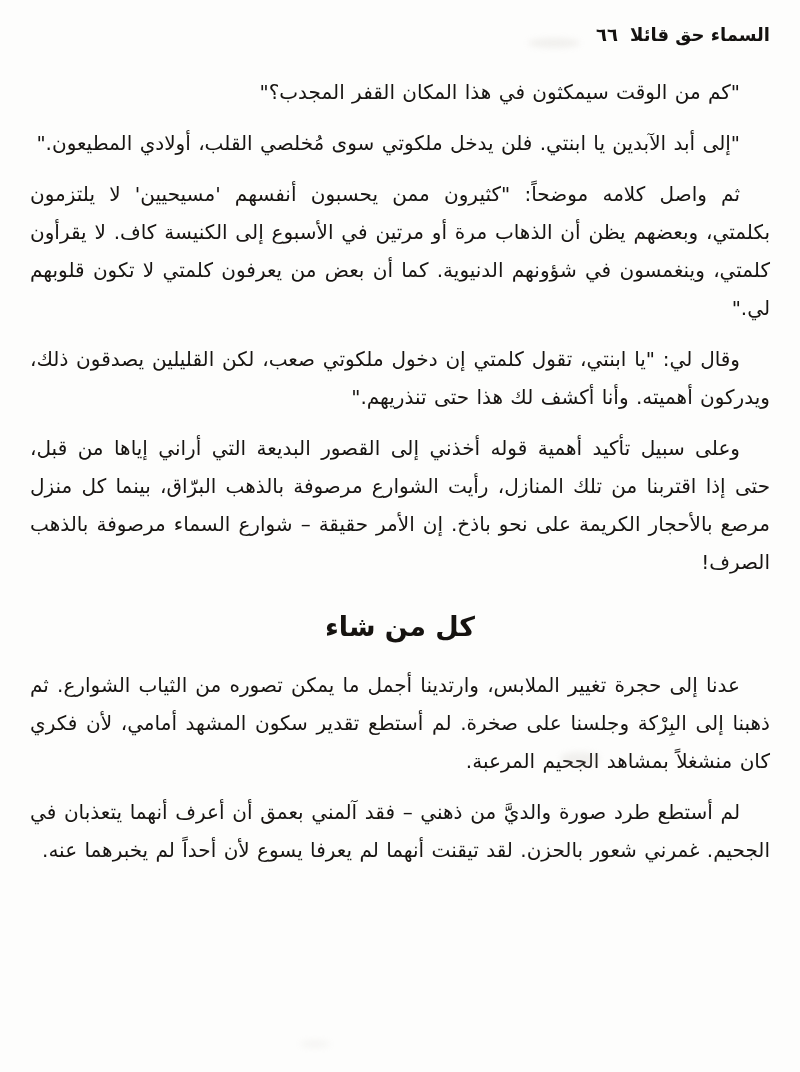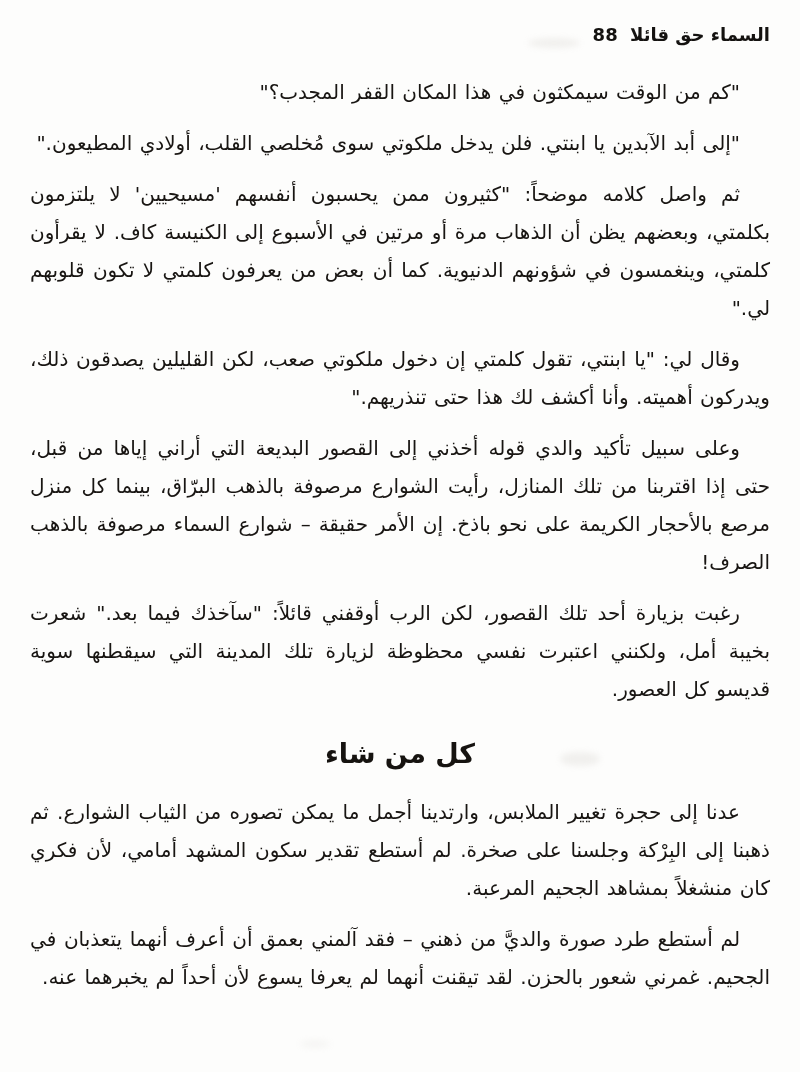--- a/index.html
+++ b/index.html
@@ -70,37 +70,36 @@
 <body>
 
 <div class="page">
 
   <div class="smudge s1"></div>
   <div class="smudge s2"></div>
   <div class="smudge s3"></div>
 
   <header class="running-header">
     <span>السماء حق قائلا</span>
-    <span>88</span>
+    <span>٦٦</span>
   </header>
 
   <main class="body-text">
 
     <p class="short-line">"كم من الوقت سيمكثون في هذا المكان القفر المجدب؟"</p>
 
     <p>"إلى أبد الآبدين يا ابنتي. فلن يدخل ملكوتي سوى مُخلصي القلب، أولادي المطيعون."</p>
 
     <p>ثم واصل كلامه موضحاً: "كثيرون ممن يحسبون أنفسهم 'مسيحيين' لا يلتزمون بكلمتي، وبعضهم يظن أن الذهاب مرة أو مرتين في الأسبوع إلى الكنيسة كاف. لا يقرأون كلمتي، وينغمسون في شؤونهم الدنيوية. كما أن بعض من يعرفون كلمتي لا تكون قلوبهم لي."</p>
 
 
     <p>وقال لي: "يا ابنتي، تقول كلمتي إن دخول ملكوتي صعب، لكن القليلين يصدقون ذلك، ويدركون أهميته. وأنا أكشف لك هذا حتى تنذريهم."</p>
 
-    <p>وعلى سبيل تأكيد والدي قوله أخذني إلى القصور البديعة التي أراني إياها من قبل، حتى إذا اقتربنا من تلك المنازل، رأيت الشوارع مرصوفة بالذهب البرّاق، بينما كل منزل مرصع بالأحجار الكريمة على نحو باذخ. إن الأمر حقيقة – شوارع السماء مرصوفة بالذهب الصرف!</p>
+    <p>وعلى سبيل تأكيد أهمية قوله أخذني إلى القصور البديعة التي أراني إياها من قبل، حتى إذا اقتربنا من تلك المنازل، رأيت الشوارع مرصوفة بالذهب البرّاق، بينما كل منزل مرصع بالأحجار الكريمة على نحو باذخ. إن الأمر حقيقة – شوارع السماء مرصوفة بالذهب الصرف!</p>
 
-    <p>رغبت بزيارة أحد تلك القصور، لكن الرب أوقفني قائلاً: "سآخذك فيما بعد." شعرت بخيبة أمل، ولكنني اعتبرت نفسي محظوظة لزيارة تلك المدينة التي سيقطنها سوية قديسو كل العصور.</p>
 
     <h2 class="section-heading">كل من شاء</h2>
 
     <p>عدنا إلى حجرة تغيير الملابس، وارتدينا أجمل ما يمكن تصوره من الثياب الشوارع. ثم ذهبنا إلى البِرْكة وجلسنا على صخرة. لم أستطع تقدير سكون المشهد أمامي، لأن فكري كان منشغلاً بمشاهد الجحيم المرعبة.</p>
 
     <p>لم أستطع طرد صورة والديَّ من ذهني – فقد آلمني بعمق أن أعرف أنهما يتعذبان في الجحيم. غمرني شعور بالحزن. لقد تيقنت أنهما لم يعرفا يسوع لأن أحداً لم يخبرهما عنه.</p>
 
   </main>
 </div>
 

